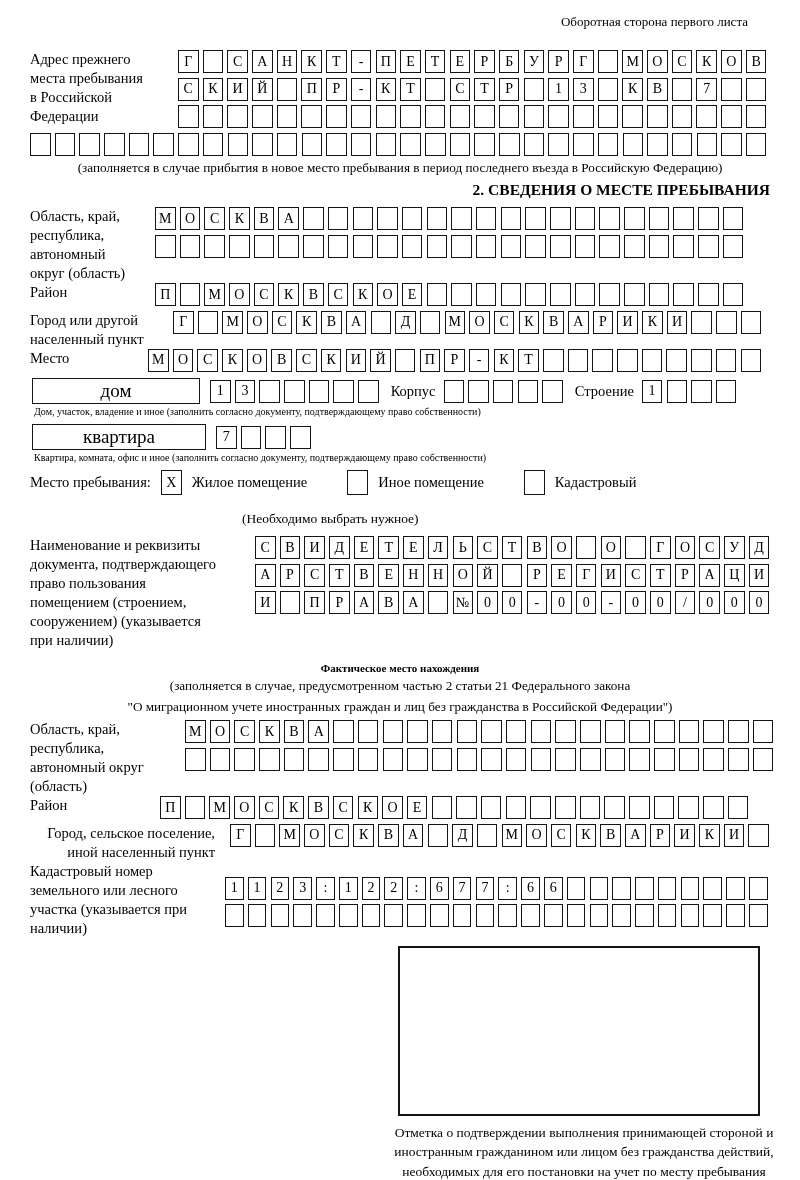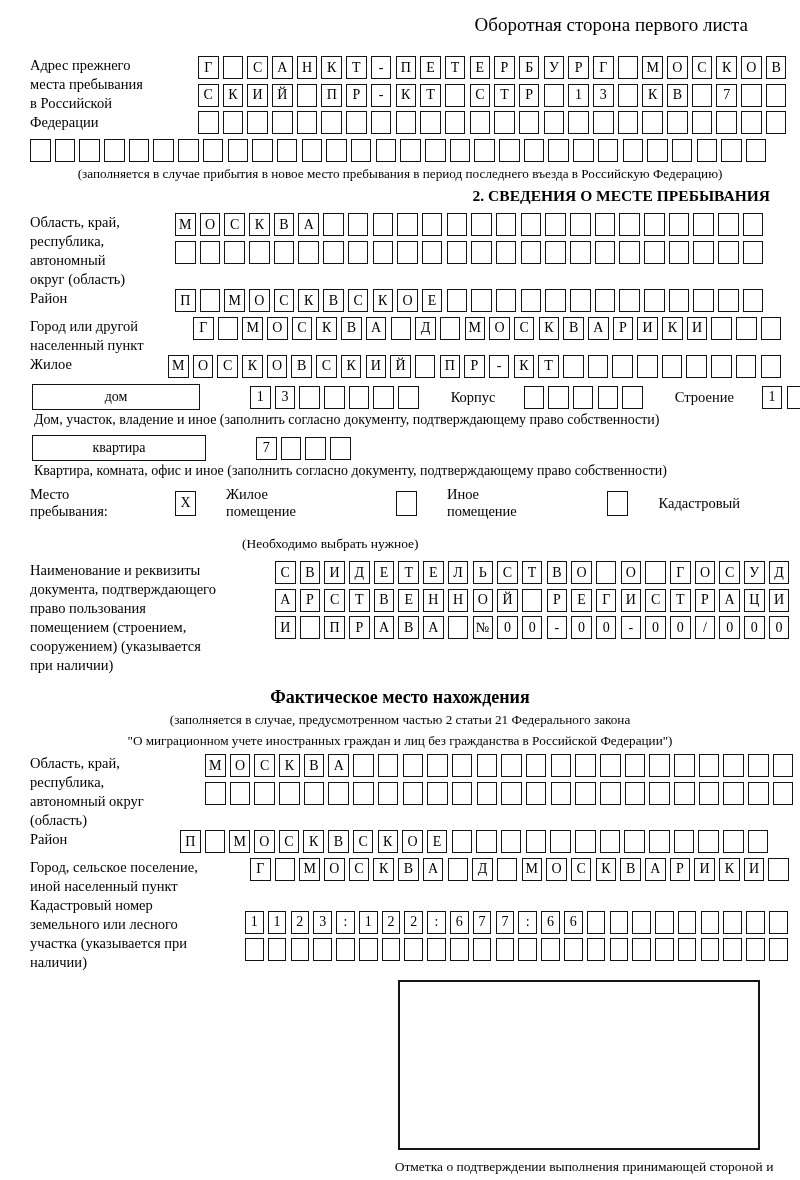--- a/index.html
+++ b/index.html
@@ -4,56 +4,56 @@
 <style>
   * { box-sizing: border-box; }
   html,body { margin:0; padding:0; }
   body {
     width:800px; height:1180px; overflow:hidden;
     background:#ffffff; color:#000;
     font-family:"Liberation Serif", serif;
     font-size:14.5px;
   }
   .page { padding:14px 30px 0 30px; }
-  .corner { text-align:right; padding-right:22px; font-size:19px; margin-bottom:20px; }
-
-  .flexrow { display:flex; align-items:flex-start;gap:20px; }
+  .corner { text-align:right; padding-right:22px; font-size:13px; margin-bottom:20px; }
+
+  .flexrow { display:flex; align-items:flex-start; }
   .label { flex:none; line-height:19px; }
   .w148 { width:148px; padding-right:26px; }
   .w125 { width:125px; padding-right:13px; }
   .w143 { width:143px; padding-right:18px; }
   .w118 { width:118px; }
   .w225 { width:225px; padding-right:30px; }
   .w155 { width:155px; padding-right:27px; }
   .w130 { width:130px; }
-  .w200 { width:200px; padding-right:15px; }
+  .w200 { width:200px; padding-right:15px;text-align:right; }
   .w195 { width:195px; padding-right:30px; }
 
   .rows { flex:none; }
   .cells { display:flex; gap:4.2px; margin-bottom:4.5px; }
   .cell {
     flex:none; width:20.5px; height:23px;
     border:1.5px solid #141414;
     display:flex; align-items:center; justify-content:center;
     font-size:14px; line-height:1;
   }
   .cells.small { gap:4.2px; }
   .cells.small .cell { width:18.6px; }
 
   .caption { font-size:13.2px; }
   .caption.center { text-align:center; margin:1px 0 5px 0;font-family:Liberation Serif, serif; }
-  .caption.left { margin:2px 0 7px 4px; font-size:14px; }
+  .caption.left { margin:2px 0 7px 4px; font-size:10px; }
 
   .heading { text-align:right; font-weight:bold; font-size:15.5px; margin:3px 0 8px 0; }
-  .subheading { text-align:center; font-weight:bold; font-size:18px; margin:12px 0 4px 0; }
+  .subheading { text-align:center; font-weight:bold; font-size:11px; margin:12px 0 4px 0; }
 
   .widebox {
     flex:none; border:1.6px solid #141414; height:26px;
     display:flex; align-items:center; justify-content:center;
-    font-size:14px;
+    font-size:19px;
   }
   .housebox { width:168px; }
   .aptbox { width:174px; }
   .houserow { align-items:center; margin:2px 0 2px 2px; }
   .houserow .cells { margin-bottom:0; }
   .inline-label { flex:none; padding:0 8px 0 12px; }
   .gap10 { width:10px; flex:none; }
 
   .stayrow { align-items:center; margin:5px 0 14px 0; }
   .stayrow .cell.checkbox { width:21px; height:25px; margin:0 10px; }
@@ -310,21 +310,21 @@
         <span class="cell">И</span>
         <span class="cell">К</span>
         <span class="cell">И</span>
         <span class="cell"></span>
         <span class="cell"></span>
         <span class="cell"></span>
       </div>
   </div>
 
   <div class="flexrow">
-    <div class="label w118">Жилое</div>
+    <div class="label w118">Место</div>
     <div class="cells">
         <span class="cell">М</span>
         <span class="cell">О</span>
         <span class="cell">С</span>
         <span class="cell">К</span>
         <span class="cell">О</span>
         <span class="cell">В</span>
         <span class="cell">С</span>
         <span class="cell">К</span>
         <span class="cell">И</span>

